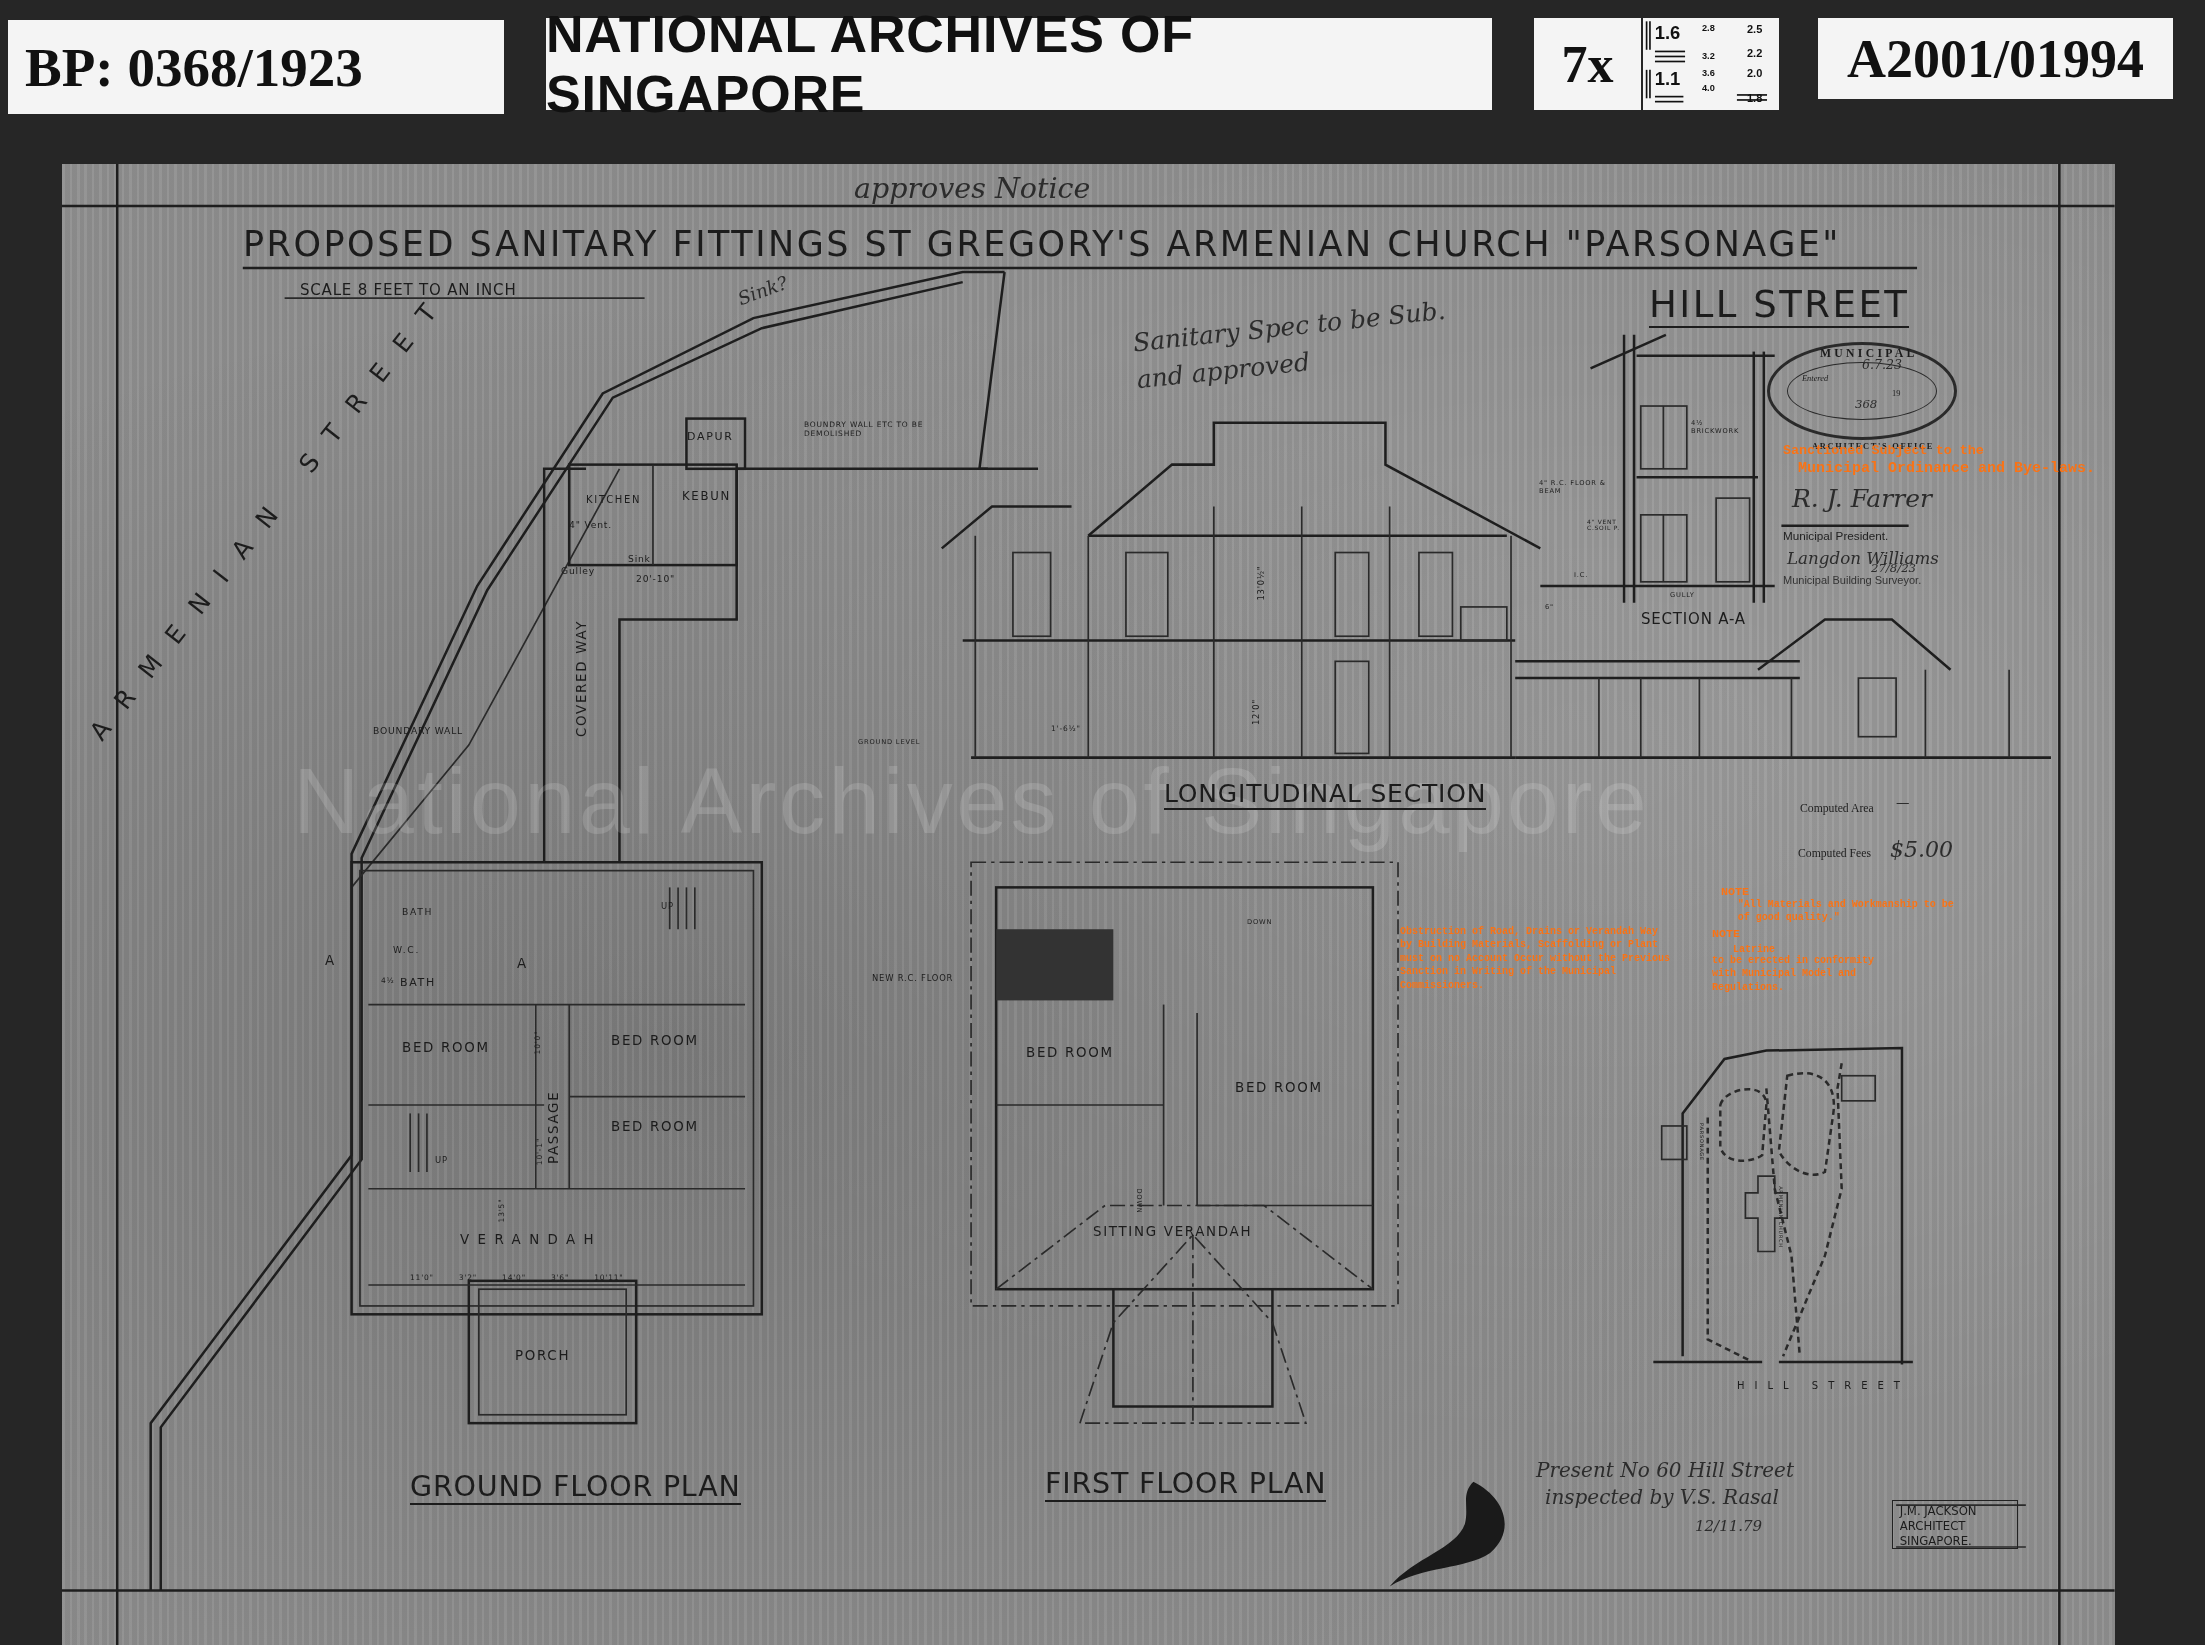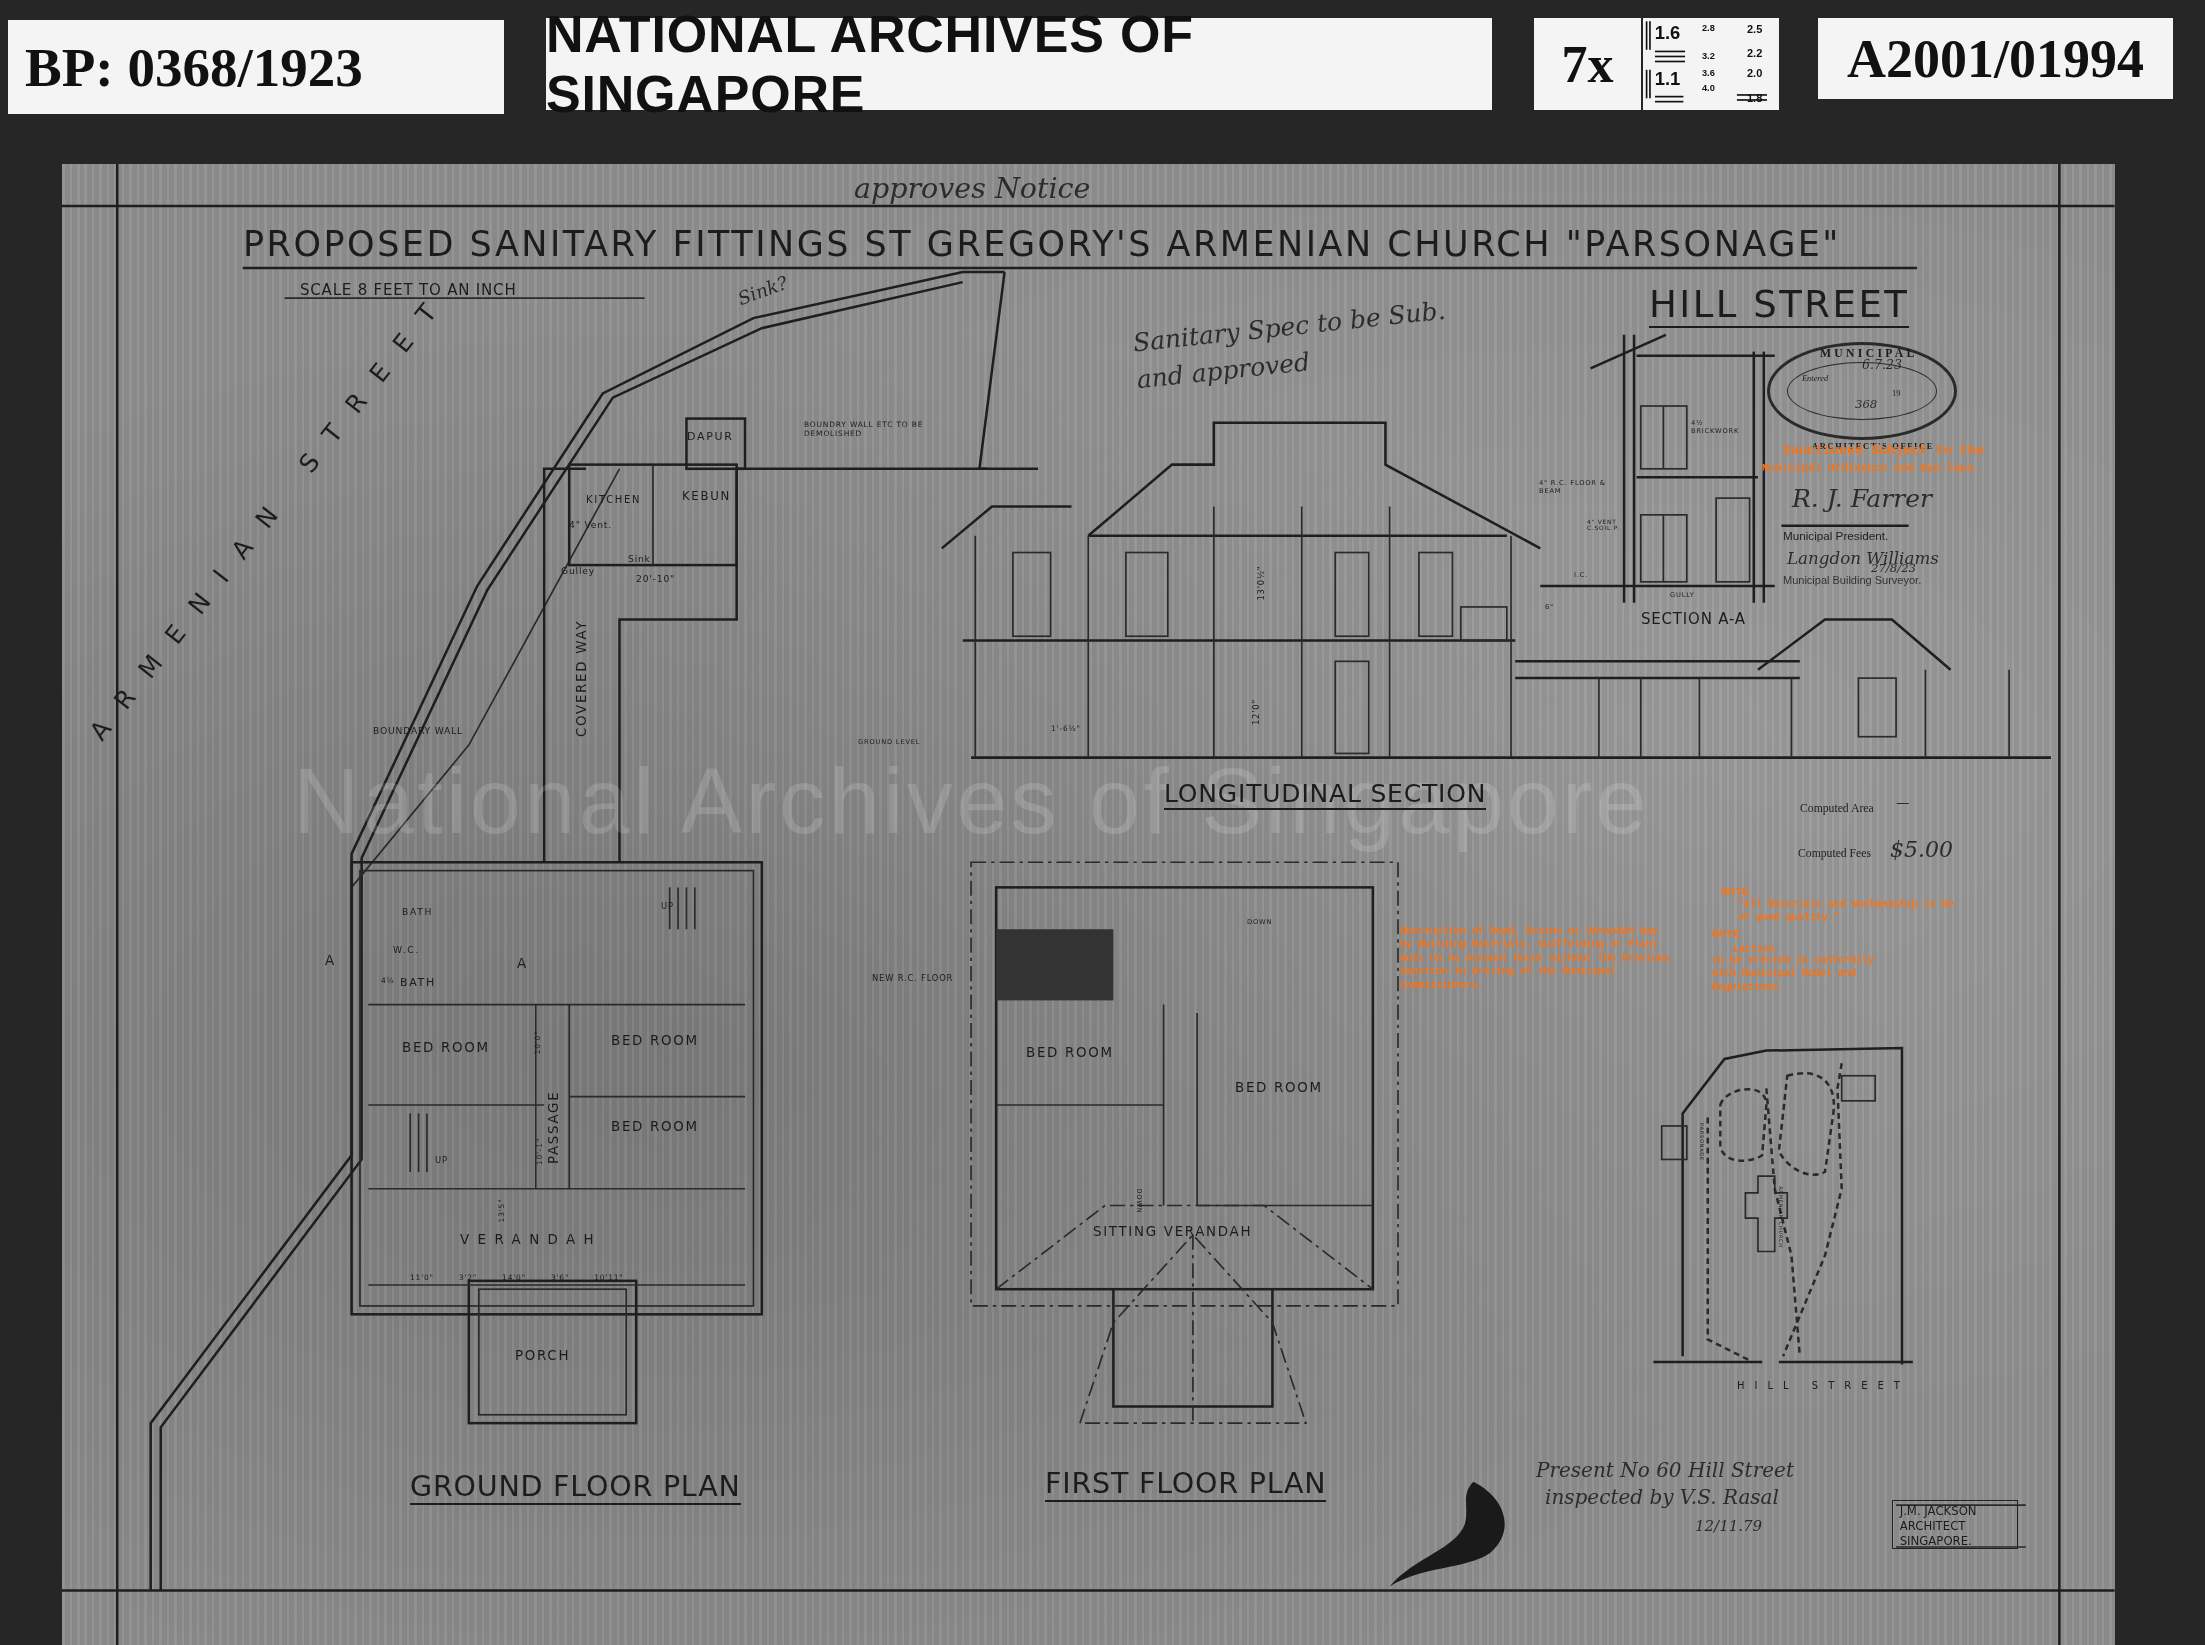--- a/index.html
+++ b/index.html
@@ -283,21 +283,21 @@
   <div class="inner"></div>
   <div class="txt" style="left:50px;top:1.7px;font-family:'Liberation Serif',serif;font-weight:bold;font-size:11.7px;letter-spacing:3.3px;">MUNICIPAL</div>
   <div class="txt" style="left:42px;top:72px;font-family:'Liberation Serif',serif;font-weight:bold;font-size:8.4px;letter-spacing:1.7px;margin-top:25px;">ARCHITECT'S OFFICE</div>
   <div class="txt" style="left:32px;top:28.5px;font-family:'Liberation Serif',serif;font-style:italic;font-size:8.4px;">Entered</div>
   <div class="txt hand" style="left:92px;top:12px;font-size:12.6px;">6.7.23</div>
   <div class="txt" style="left:122px;top:44px;font-family:'Liberation Serif',serif;font-size:8.4px;">19</div>
   <div class="txt hand" style="left:85px;top:52px;font-size:11.7px;">368</div>
 </div>
 
 <div class="txt printed" style="left:1783px;top:444px;font-size:13.4px;">Sanctioned Subject to the</div>
-<div class="txt printed" style="left:1762px;top:462px;font-size:11px;">Municipal Ordinance and Bye-laws.</div>
+<div class="txt printed" style="left:1762px;top:462px;font-size:15px;padding-left:36px;">Municipal Ordinance and Bye-laws.</div>
 <div class="txt hand" style="left:1792px;top:484px;font-size:25px;">R. J. Farrer</div>
 <div class="txt" style="left:1783px;top:529px;font-family:'Liberation Sans',sans-serif;font-size:11.7px;color:#222;">Municipal President.</div>
 <div class="txt hand" style="left:1787px;top:548px;font-size:16.7px;">Langdon Williams</div>
 <div class="txt hand" style="left:1871px;top:561px;font-size:11.7px;">27/8/23</div>
 <div class="txt" style="left:1783px;top:574px;font-family:'Liberation Sans',sans-serif;font-size:11px;color:#333;">Municipal Building Surveyor.</div>
 
 <div class="txt" style="left:1800px;top:802px;font-family:'Liberation Serif',serif;font-size:11.7px;color:#222;">Computed Area</div>
 <div class="txt hand" style="left:1896px;top:795px;font-size:13.4px;">—</div>
 <div class="txt" style="left:1798px;top:847px;font-family:'Liberation Serif',serif;font-size:11.7px;color:#222;">Computed Fees</div>
 <div class="txt hand" style="left:1890px;top:837px;font-size:22px;">$5.00</div>

